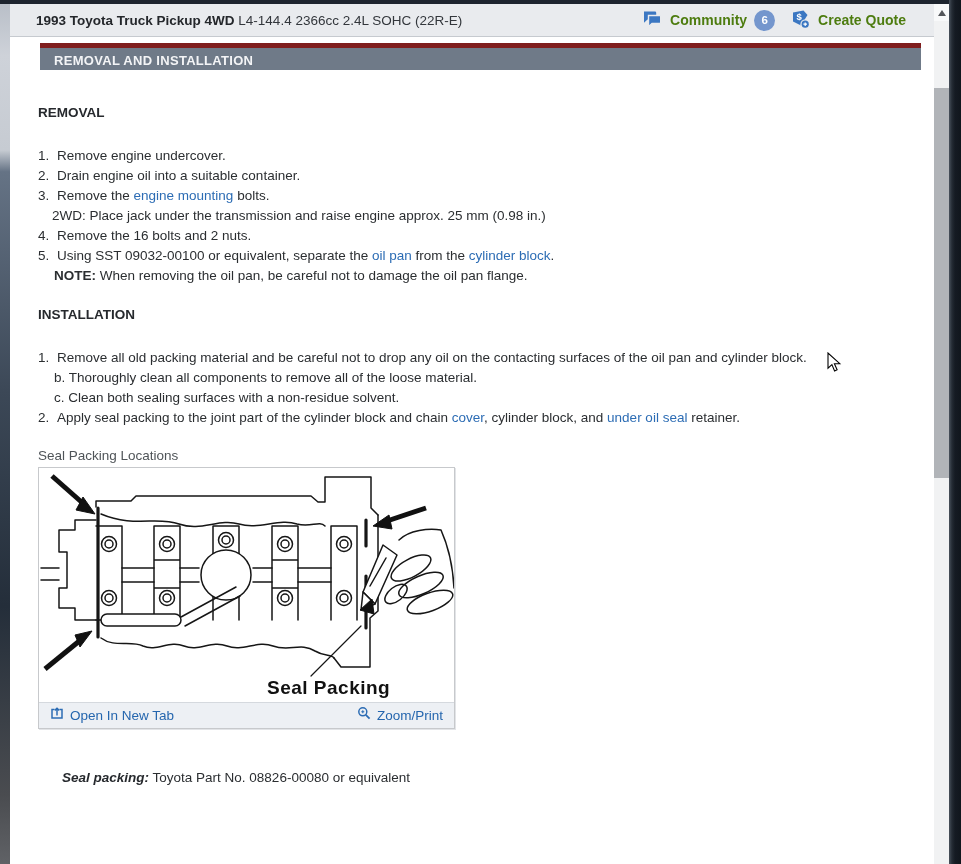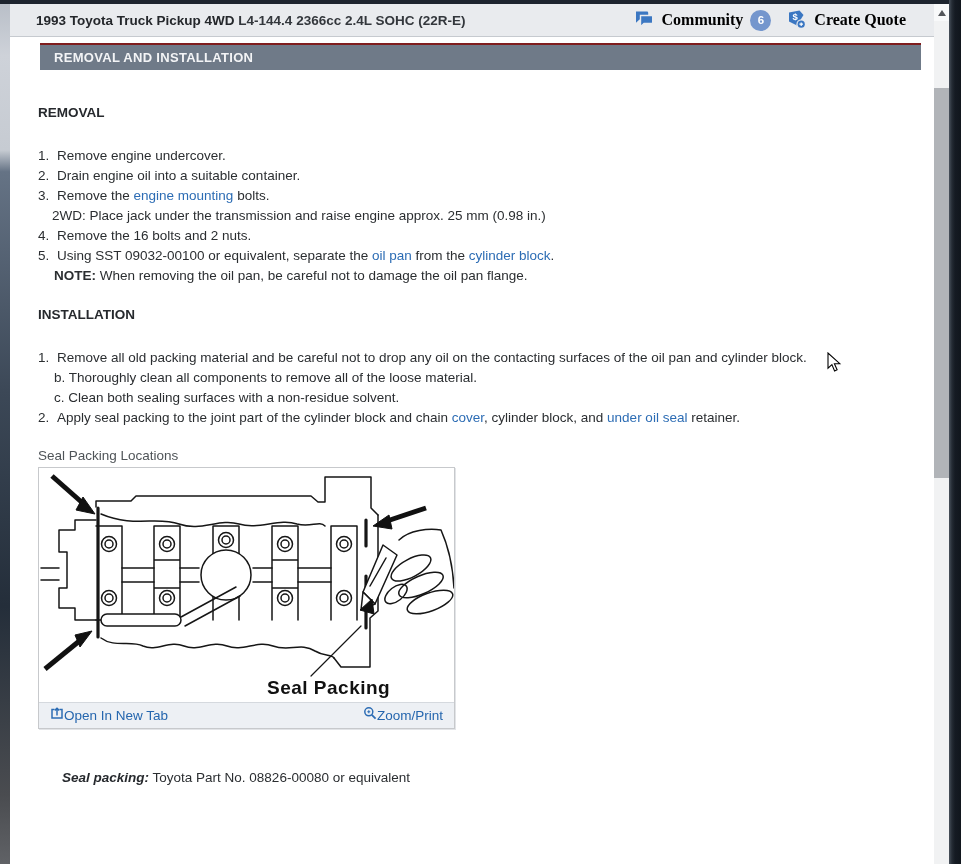--- a/index.html
+++ b/index.html
@@ -24,39 +24,39 @@
   .scroll-track { position:absolute; left:934px; top:4px; width:15px; height:860px; background:#f1f2f3; }
   .scroll-up { position:relative; width:15px; height:17px; background:#f8f9fa; display:flex; align-items:center; justify-content:center; cursor:pointer; }
   .scroll-up .tri { width:0; height:0; border-left:4.5px solid transparent; border-right:4.5px solid transparent; border-bottom:6px solid #53565a; }
   .scroll-thumb { position:absolute; left:0; top:84px; width:15px; height:390px; background:#b1b4b8; }
   
   .header {
     position:absolute; left:10px; top:4px; width:924px; height:33px;
     background:#e9ebee; border-bottom:1px solid #c6cacf;
     display:flex; align-items:center; color:#3a3f44; font-size:13.5px;
   }
-  .veh-title { margin-left:26px; white-space:nowrap; color:#33373c;font-weight:bold; }
+  .veh-title { margin-left:26px; white-space:nowrap; color:#33373c; }
   .veh-title b { color:#24272b; }
   .header .spacer { flex:1; }
   .hbtn { display:flex; align-items:center; gap:7px; cursor:pointer; }
-  .hbtn .lbl { color:#000000; font-weight:bold; font-size:16px;font-family:Liberation Serif, serif; }
+  .hbtn .lbl { color:#4d7c0f; font-weight:bold; font-size:14px; }
   .community { margin-right:14px; }
   .badge {
     width:21px; height:21px; border-radius:50%; background:#7496cd; color:#fff;
     font-size:11.5px; font-weight:bold; display:flex; align-items:center; justify-content:center;
   }
   .create-quote { margin-right:28px; }
   
   .content {
     position:absolute; left:10px; top:37px; width:924px; height:827px; background:#fff;
     color:#2b2e31; font-size:13.5px; line-height:20px;
   }
   .section-bar {
     position:absolute; left:30px; top:6px; width:881px; height:27px;
-    background:#6f7a88; border-top:2px solid #7f1d1d;
+    background:#6f7a88; border-top:5px solid #7f1d1d;
     color:#f3f4f6; font-weight:bold; font-size:13px; letter-spacing:.3px;
     line-height:26px; padding-left:14px;
   }
   .doc { position:absolute; left:28px; top:68px; width:883px; }
   .h-sub { font-size:13.5px; font-weight:bold; color:#26292d; line-height:16px; }
   .list1 { margin-top:25px; }
   .list2 { margin-top:25px; }
   .li { display:flex; line-height:20px; }
   .li .num { flex:none; width:19px; }
   .subline { margin-left:14px; line-height:20px; }
@@ -66,21 +66,21 @@
   .h-install { margin-top:21px; }
   a.doclink { color:#2c6cb4; text-decoration:none; cursor:pointer; }
   .fig-caption { margin-top:20px; color:#4f5458; line-height:16px; }
   
   .figure { margin-top:3px; width:417px; border:1px solid #c7c9cc; box-shadow:1px 1px 0 #e2e4e7; background:#6d28d9;text-align:right; }
   .fig-canvas { width:415px; height:234px; background:#fff; }
   .fig-footer {
     width:415px; height:26px; background:#edf0f4; border-top:1px solid #d5d9de;
     display:flex; align-items:center; justify-content:space-between; padding:0 11px;
   }
-  .fig-link { display:flex; align-items:center; gap:0; color:#2566ae; font-size:13.5px; cursor:pointer; }
+  .fig-link { display:flex; align-items:center; gap:6px; color:#2566ae; font-size:13.5px; cursor:pointer; }
   .part-note { margin-top:41px; margin-left:24px; line-height:16px; }
   .part-note b { color:#26292d;font-style:italic; }
   .cursor { position:absolute; left:817px; top:315px; }
 </style>
 </head>
 <body>
 
 <div class="page">
 
   <div class="top-edge"></div>

